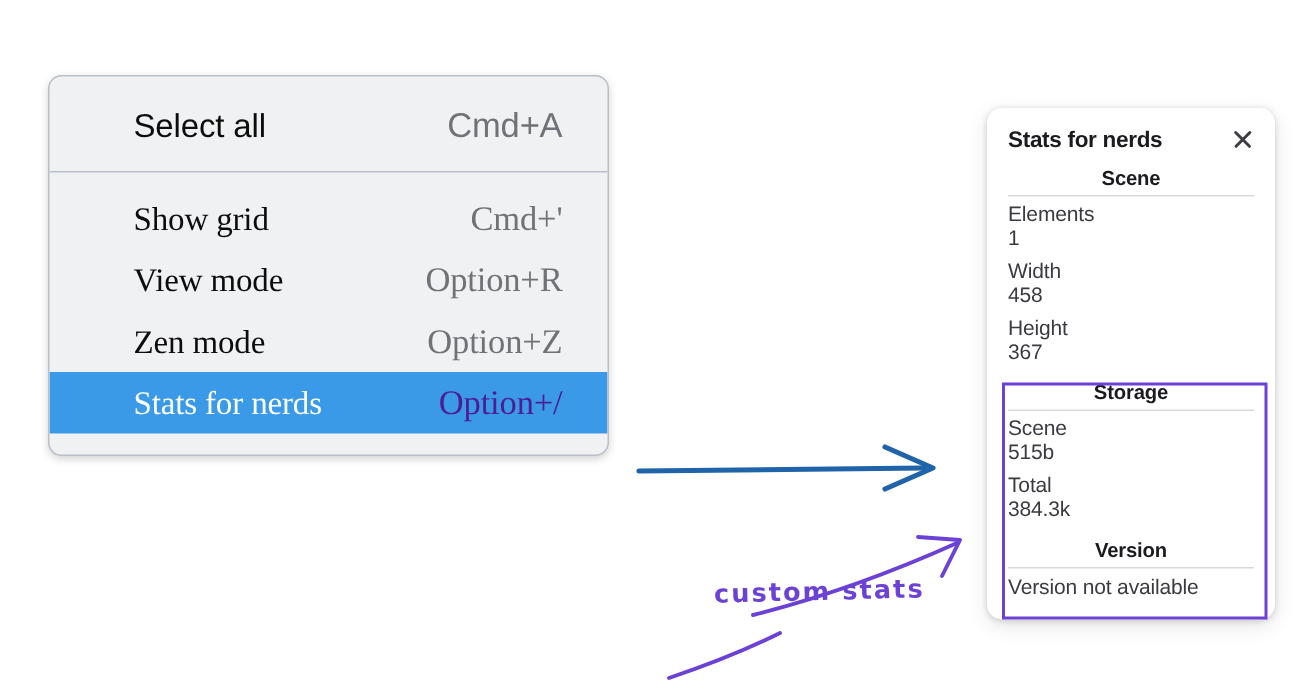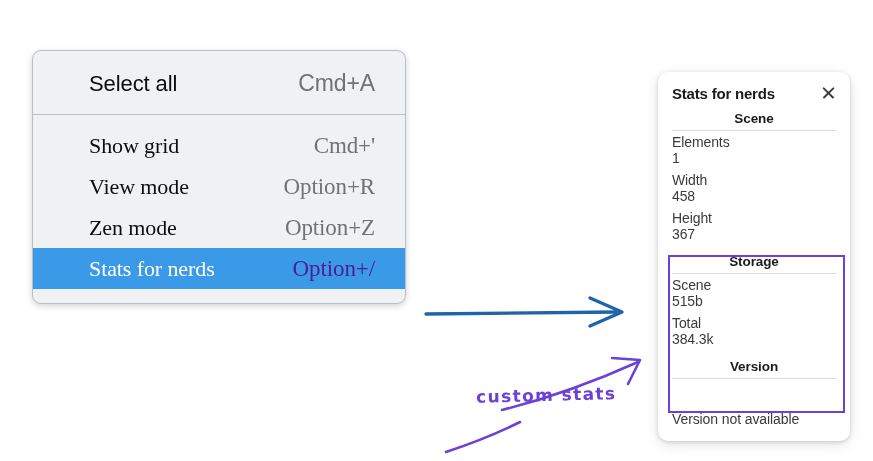--- a/index.html
+++ b/index.html
@@ -73,21 +73,21 @@
     padding:9px 14px 4px 14px;letter-spacing:-.1px;
   }
   .sect-rule{height:1px;background:#d9d9dd;margin:0 14px;}
   .kv{
     display:flex;align-items:baseline;justify-content:space-between;
     padding:3px 14px 3px 14px;
     flex-direction:column;
   }
   .kv .k{font-size:14px;color:#3a3a40;letter-spacing:-.1px;}
   .kv .v{font-size:14px;color:#3a3a40;letter-spacing:-.1px;}
-  .plain-row{padding:4px 14px 2px 14px;font-size:14px;color:#3a3a40;letter-spacing:-.1px;margin-top:28px;}
+  .plain-row{padding:4px 14px 2px 14px;font-size:14px;color:#3a3a40;letter-spacing:-.1px;}
 
   
   #custom-stats-highlight{
     position:absolute;left:668px;top:255px;width:177px;height:158px;
     border:2px solid #6c41d6;
     box-sizing:border-box;
     pointer-events:none;
   }
 
   

